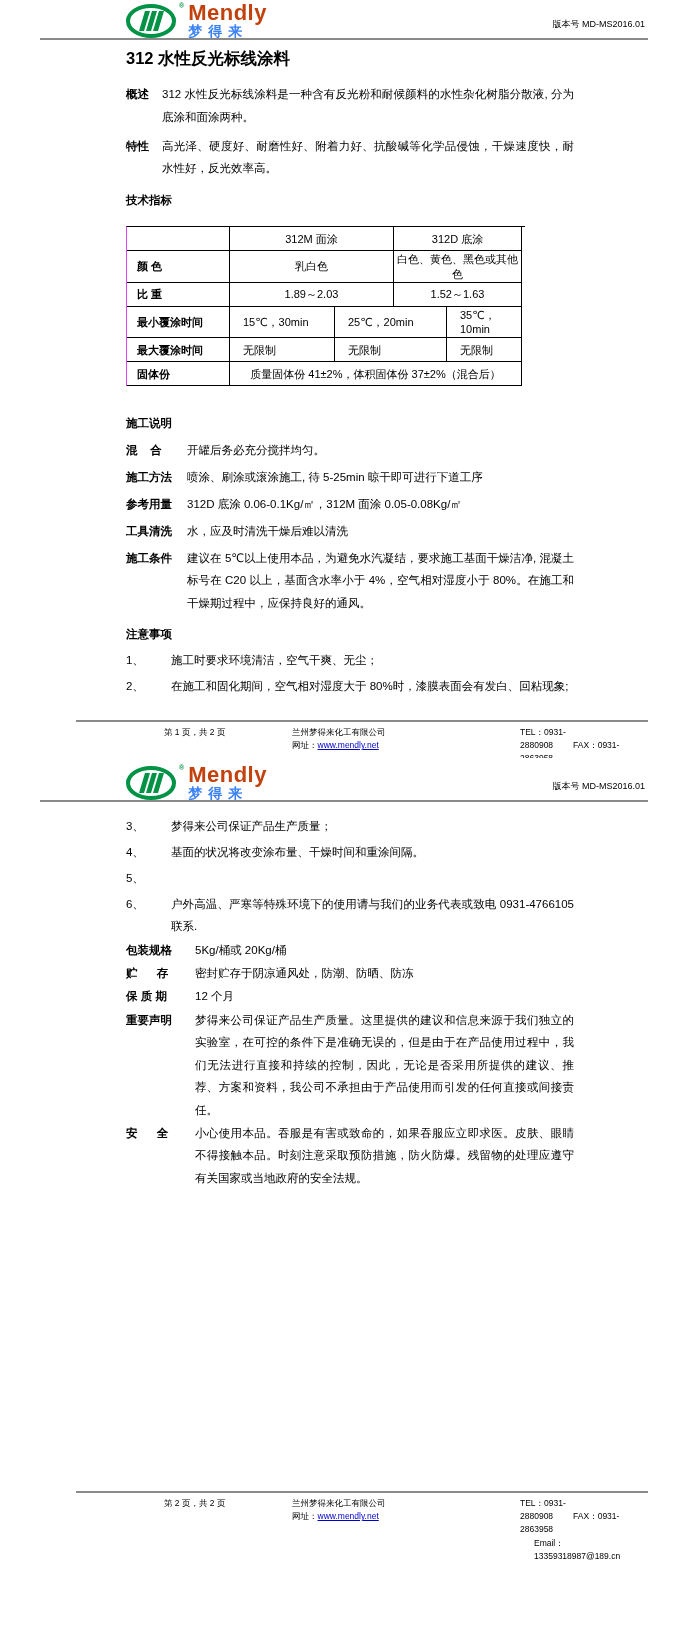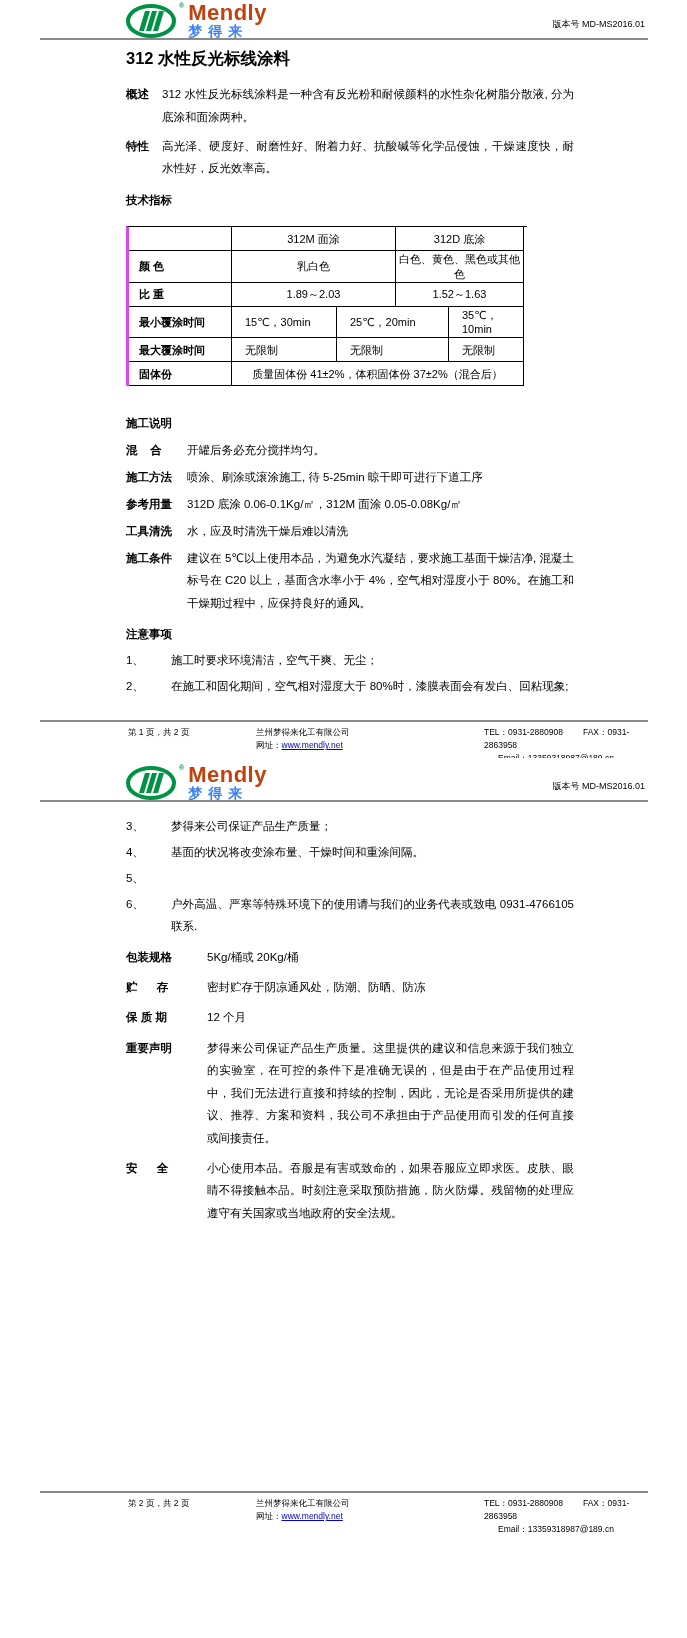--- a/index.html
+++ b/index.html
@@ -35,52 +35,52 @@
   .lbl-sm{width:36px;}
   .lbl-md{width:61px;}
   .lbl-lg{width:69px;}
   .num{flex:0 0 45px;font-weight:normal;}
   .txt{flex:1 1 auto;text-align:justify;}
   .mt-ov{margin-top:13px;}
   .mt-p{margin-top:7px;}
   .mt-h{margin-top:9px;}
 
   
-  .tbl{width:398px;margin-top:15px;border-top:1px solid #000;border-left:3px solid #d946ef;font-size:11px;line-height:1.3;}
+  .tbl{width:398px;margin-top:15px;border-top:1px solid #000;border-left:1px solid #d946ef;font-size:11px;line-height:1.3;}
   .trow{display:flex;}
   .tc{border-right:1px solid #000;border-bottom:1px solid #000;min-height:24px;display:flex;align-items:center;justify-content:center;text-align:center;padding:1px 2px;box-sizing:border-box;}
   .tc-lbl{justify-content:flex-start;text-align:right;padding-left:10px;font-weight:bold;}
   .tc-left{justify-content:flex-start;text-align:left;padding-left:13px;}
   .w-lbl{flex:0 0 103px;}
   .w-a1{flex:0 0 164px;}
   .w-a2{flex:0 0 128px;}
   .w-b1{flex:0 0 105px;}
   .w-b2{flex:0 0 112px;}
   .w-b3{flex:0 0 75px;}
   .w-merge{flex:0 0 292px;}
 
   .constr{margin-top:26px;}
   .citem{margin-top:4.5px;}
   .nitem{margin-top:3.5px;}
 
   
-  .pfoot{position:absolute;left:0;right:0;}
+  .pfoot{position:absolute;left:0;right:0;padding-left:36px;}
   .pfoot1{top:720px;}
   .pfoot2{top:733px;}
   .frule{height:2px;background:#8a8a8a;margin:0 39px 0 40px;}
   .fcols{display:flex;margin:4px 48px 0 128px;font-size:8.5px;line-height:1.55;}
   .fpage{flex:0 0 128px;white-space:nowrap;}
   .fmid{flex:0 0 228px;text-align:left;}
   .fright{flex:1 1 auto;}
   .fgap{margin-left:20px;}
   .femail{margin-left:14px;}
   .link{color:#0000cc;text-decoration:underline;cursor:pointer;}
 
   .p2-notes{margin-top:13px;}
-  .p2-items .citem{margin-top:8px;gap:12px;}
+  .p2-items .citem{margin-top:1px;}
 </style>
 </head>
 <body>
 
 <section class="page page1">
   <div class="hdr">
     <div class="brand">
       <span class="logo-wrap">
         <svg width="52" height="34" viewBox="0 0 52 34">
           <ellipse cx="25" cy="17" rx="23" ry="15" fill="#ffffff" stroke="#009245" stroke-width="4"></ellipse>

